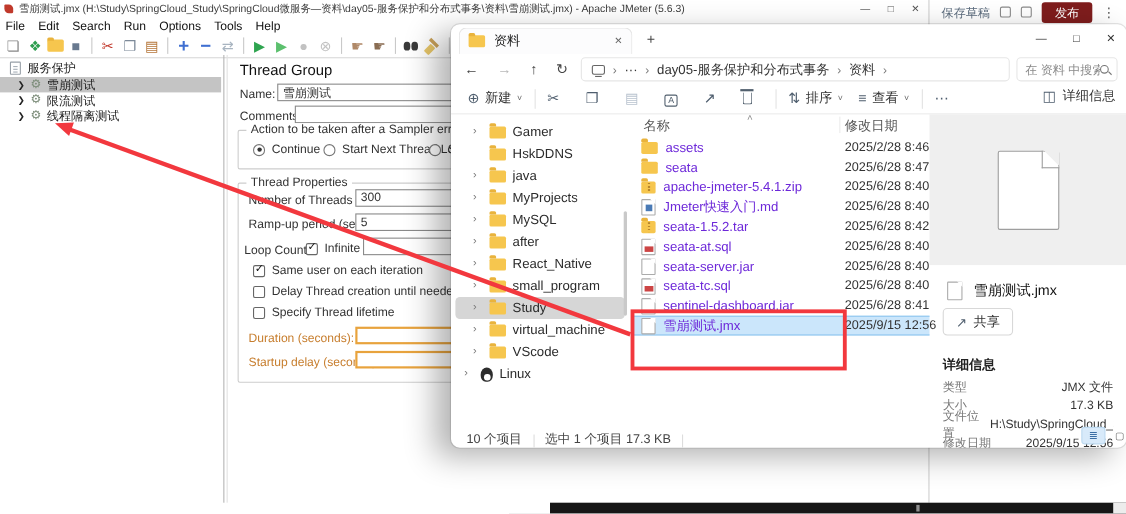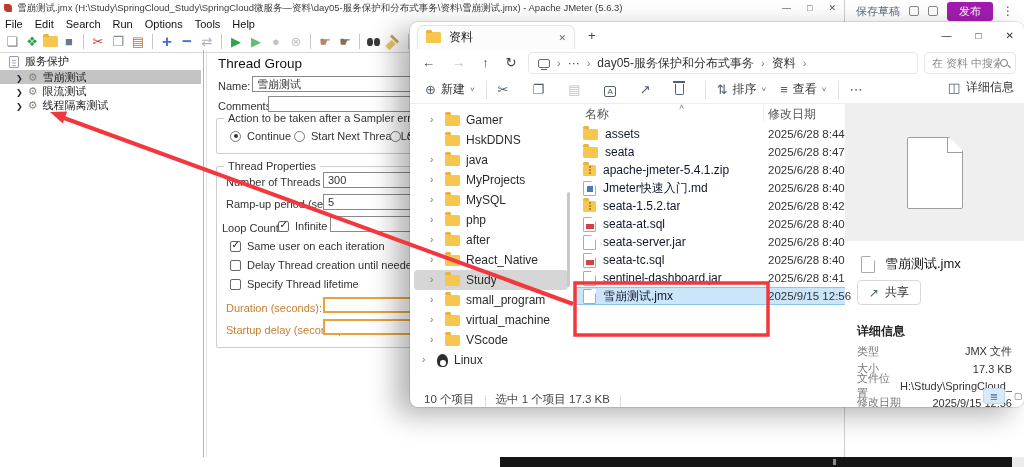--- a/index.html
+++ b/index.html
@@ -5,21 +5,21 @@
   html,body{margin:0;padding:0;background:#ddd}
   *{box-sizing:border-box}
   #stage{position:relative;width:1024px;height:467px;overflow:hidden;background:#fff;
          font-family:"Liberation Sans","DejaVu Sans",sans-serif;-webkit-font-smoothing:antialiased}
 
   
   .browser-bg{position:absolute;right:0;top:0;width:200px;height:22px;background:#fff;z-index:1;
               display:flex;align-items:center;justify-content:flex-end;gap:9px;padding-right:10px}
   .bb-save{font-size:11px;color:#5b6b7d;white-space:nowrap}
   .bb-sq{width:10px;height:10px;border:1.5px solid #8a8a8a;border-radius:2px}
-  .bb-pub{background:#a21caf;color:#fff;font-size:11px;border:none;border-radius:3px;padding:2px 12px;white-space:nowrap}
+  .bb-pub{background:#7f1d1d;color:#fff;font-size:11px;border:none;border-radius:3px;padding:2px 12px;white-space:nowrap}
   .bb-more{font-size:12px;color:#555}
 
   
   .jmeter{position:absolute;left:0;top:0;width:845px;height:457px;background:#fff;z-index:10;
           border-right:1px solid #cfcfcf;font-size:11px;color:#222}
   .jm-title{position:absolute;left:0;top:0;width:100%;height:16px;display:flex;align-items:center;
             padding-left:4px;font-size:9.5px;color:#3c3c3c;white-space:nowrap;overflow:hidden}
   .jm-ico{width:8px;height:8px;background:#c0392b;border-radius:1px 4px 1px 4px;margin-right:5px;flex:0 0 auto}
   .jm-ctrl{position:absolute;right:8px;top:0;height:16px;display:flex;align-items:center;gap:16px;
            font-size:9px;color:#555;background:#fff;padding-left:8px}
@@ -124,21 +124,21 @@
 
   .x-filelist{position:absolute;left:165px;top:82px;width:270px;bottom:22px}
   .fl-head{position:absolute;left:0;top:0;width:100%;height:19px;color:#555;font-size:12px}
   .fl-hname{position:absolute;left:10px;top:2px}
   .fl-caret{position:absolute;left:104px;top:-2px;font-size:9px;color:#888}
   .fl-hdate{position:absolute;left:193px;top:2px}
   .fl-colsep{position:absolute;left:188px;top:2px;width:1px;height:15px;background:#ececec}
   .fl-rows{position:absolute;left:0;top:21px;width:100%}
   .frow{height:18px;display:flex;align-items:center;position:relative;padding-left:8px}
   .frow.selected{background:#cbe6fb;border-top:1px solid #8fc6ee;border-bottom:1px solid #8fc6ee}
-  .fname{margin-left:7px;font-size:12px;color:#0f172a;white-space:nowrap;overflow:hidden;max-width:145px}
+  .fname{margin-left:7px;font-size:12px;color:#6d28d9;white-space:nowrap;overflow:hidden;max-width:145px}
   .fdate{position:absolute;left:193px;font-size:11.5px;color:#333;white-space:nowrap}
   .fi{width:13px;height:15px;position:relative;flex:0 0 auto}
   .fi.fold{height:11px}
   .fi.zip{height:11px;background:#f6c64e;border-radius:1.5px}
   .fi.zip::before{content:"";position:absolute;top:-2.5px;left:0;width:6px;height:3px;background:#e9b33c;border-radius:1.5px 1.5px 0 0}
   .fi.zip::after{content:"";position:absolute;left:5.5px;top:1px;bottom:1px;width:2px;
       background:repeating-linear-gradient(#b8862c 0 1.5px,transparent 1.5px 3px)}
   .fi.plain,.fi.md,.fi.sql{background:#fff;border:1px solid #ababab;border-radius:1px}
   .fi.plain::before,.fi.md::before,.fi.sql::before{content:"";position:absolute;top:-1px;right:-1px;
       border-top:5px solid #fff;border-left:5px solid transparent}
@@ -558,48 +558,43 @@
           <span class="nlabel">MyProjects</span>
         </div>
 
         <div class="nrow">
           <span class="nchev"></span>
           <span class="nico fold"></span>
           <span class="nlabel">MySQL</span>
         </div>
 
 
-        <div class="nrow">
-          <span class="nchev"></span>
-          <span class="nico fold"></span>
-          <span class="nlabel">php</span>
-        </div>
 
         <div class="nrow">
           <span class="nchev"></span>
           <span class="nico fold"></span>
           <span class="nlabel">after</span>
         </div>
 
         <div class="nrow">
           <span class="nchev"></span>
           <span class="nico fold"></span>
           <span class="nlabel">React_Native</span>
         </div>
 
+        <div class="nrow">
+          <span class="nchev"></span>
+          <span class="nico fold"></span>
+          <span class="nlabel">small_program</span>
+        </div>
+
         <div class="nrow selected">
           <span class="nchev"></span>
           <span class="nico fold"></span>
           <span class="nlabel">Study</span>
-        </div>
-
-        <div class="nrow">
-          <span class="nchev"></span>
-          <span class="nico fold"></span>
-          <span class="nlabel">small_program</span>
         </div>
 
         <div class="nrow">
           <span class="nchev"></span>
           <span class="nico fold"></span>
           <span class="nlabel">virtual_machine</span>
         </div>
 
         <div class="nrow">
           <span class="nchev"></span>
@@ -622,21 +617,21 @@
         <span class="fl-hname">名称</span>
         <span class="fl-caret">˄</span>
         <span class="fl-colsep"></span>
         <span class="fl-hdate">修改日期</span>
       </div>
       <div class="fl-rows">
 
           <div class="frow">
             <span class="fi fold"></span>
             <span class="fname">assets</span>
-            <span class="fdate">2025/6/28 8:44</span>
+            <span class="fdate">2025/2/28 8:46</span>
           </div>
 
           <div class="frow">
             <span class="fi fold"></span>
             <span class="fname">seata</span>
             <span class="fdate">2025/6/28 8:47</span>
           </div>
 
           <div class="frow">
             <span class="fi zip"></span>

